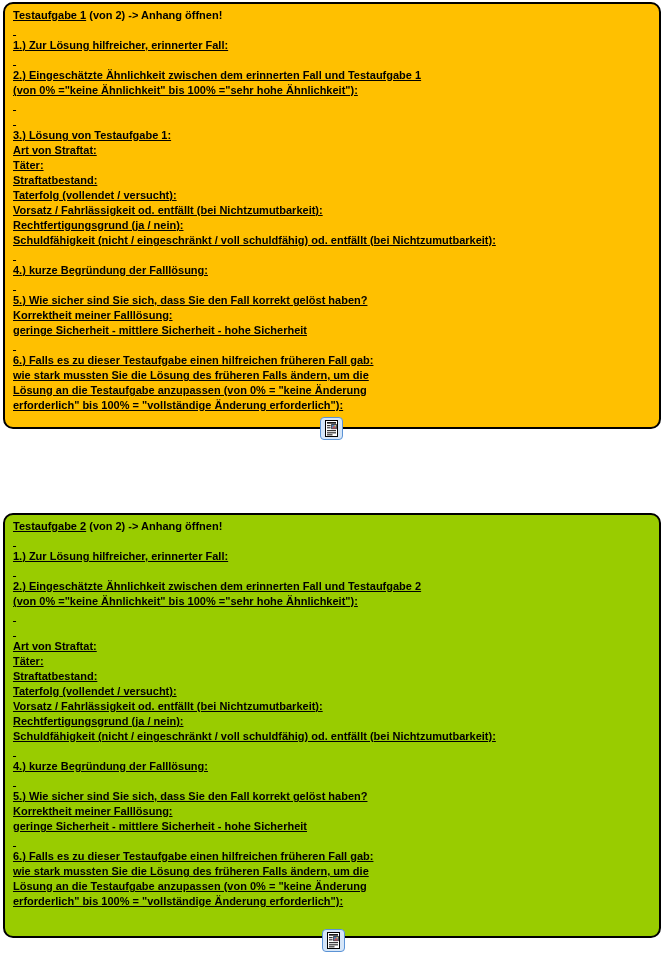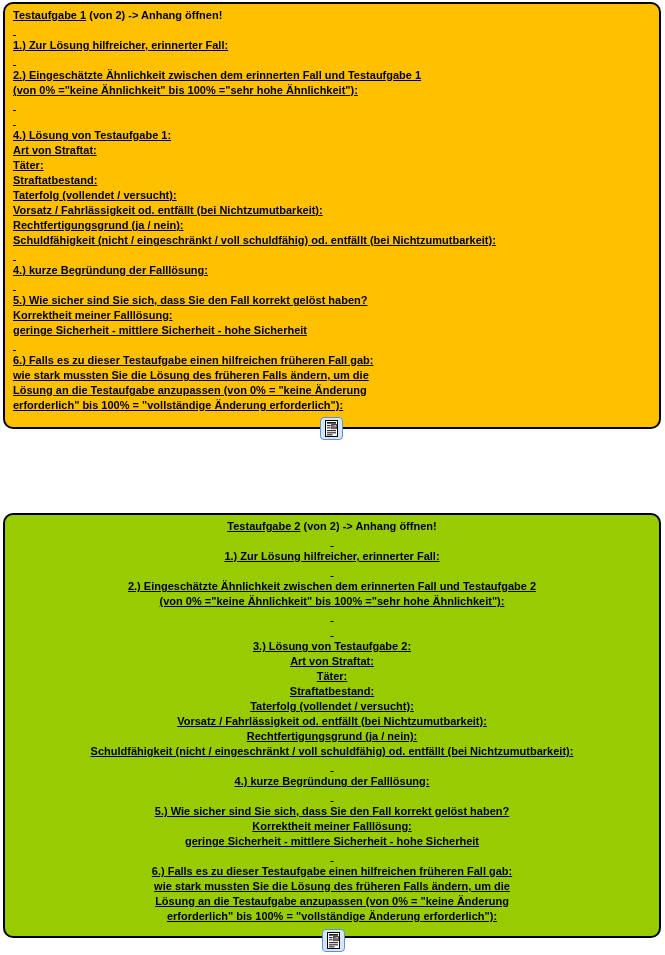--- a/index.html
+++ b/index.html
@@ -66,21 +66,21 @@
   <div class="panel panel-1" style="background: rgb(255, 192, 0);">
     <div class="heading"><span class="u">Testaufgabe 1</span><span> (von 2) -&gt; Anhang öffnen!</span></div>
     <div class="body-lines">
         <div class="line"></div>
         <div class="line">1.) Zur Lösung hilfreicher, erinnerter Fall:</div>
         <div class="line"></div>
         <div class="line">2.) Eingeschätzte Ähnlichkeit zwischen dem erinnerten Fall und Testaufgabe 1</div>
         <div class="line">(von 0% ="keine Ähnlichkeit" bis 100% ="sehr hohe Ähnlichkeit"):</div>
         <div class="line"></div>
         <div class="line"></div>
-        <div class="line">4.) Lösung von Testaufgabe 1:</div>
+        <div class="line">3.) Lösung von Testaufgabe 1:</div>
         <div class="line">Art von Straftat:</div>
         <div class="line">Täter:</div>
         <div class="line">Straftatbestand:</div>
         <div class="line">Taterfolg (vollendet / versucht):</div>
         <div class="line">Vorsatz / Fahrlässigkeit od. entfällt (bei Nichtzumutbarkeit):</div>
         <div class="line">Rechtfertigungsgrund (ja / nein):</div>
         <div class="line">Schuldfähigkeit (nicht / eingeschränkt / voll schuldfähig) od. entfällt (bei Nichtzumutbarkeit):</div>
         <div class="line"></div>
         <div class="line">4.) kurze Begründung der Falllösung:</div>
         <div class="line"></div>
@@ -104,31 +104,30 @@
       <polygon points="12,11.4 14.1,8.6 16.1,11.4" fill="#c0504d"></polygon>
       <circle cx="15.2" cy="8.7" r="0.8" fill="#ffd24d"></circle>
       <rect x="7" y="8" width="3.6" height="1.2" fill="#333333"></rect>
       <rect x="7" y="10.2" width="3.6" height="1.2" fill="#333333"></rect>
       <rect x="7" y="13" width="9" height="1.2" fill="#333333"></rect>
       <rect x="7" y="15.2" width="9" height="1.2" fill="#333333"></rect>
       <rect x="7" y="17.2" width="5.5" height="1.2" fill="#333333"></rect>
     </svg>
   </button>
 
-  <div class="panel panel-2" style="background: rgb(153, 204, 0); text-align: center;">
+  <div class="panel panel-2" style="background: rgb(153, 204, 0);">
     <div class="heading"><span class="u">Testaufgabe 2</span><span> (von 2) -&gt; Anhang öffnen!</span></div>
     <div class="body-lines">
         <div class="line"></div>
         <div class="line">1.) Zur Lösung hilfreicher, erinnerter Fall:</div>
         <div class="line"></div>
         <div class="line">2.) Eingeschätzte Ähnlichkeit zwischen dem erinnerten Fall und Testaufgabe 2</div>
         <div class="line">(von 0% ="keine Ähnlichkeit" bis 100% ="sehr hohe Ähnlichkeit"):</div>
         <div class="line"></div>
         <div class="line"></div>
-        <div class="line">3.) Lösung von Testaufgabe 2:</div>
         <div class="line">Art von Straftat:</div>
         <div class="line">Täter:</div>
         <div class="line">Straftatbestand:</div>
         <div class="line">Taterfolg (vollendet / versucht):</div>
         <div class="line">Vorsatz / Fahrlässigkeit od. entfällt (bei Nichtzumutbarkeit):</div>
         <div class="line">Rechtfertigungsgrund (ja / nein):</div>
         <div class="line">Schuldfähigkeit (nicht / eingeschränkt / voll schuldfähig) od. entfällt (bei Nichtzumutbarkeit):</div>
         <div class="line"></div>
         <div class="line">4.) kurze Begründung der Falllösung:</div>
         <div class="line"></div>

